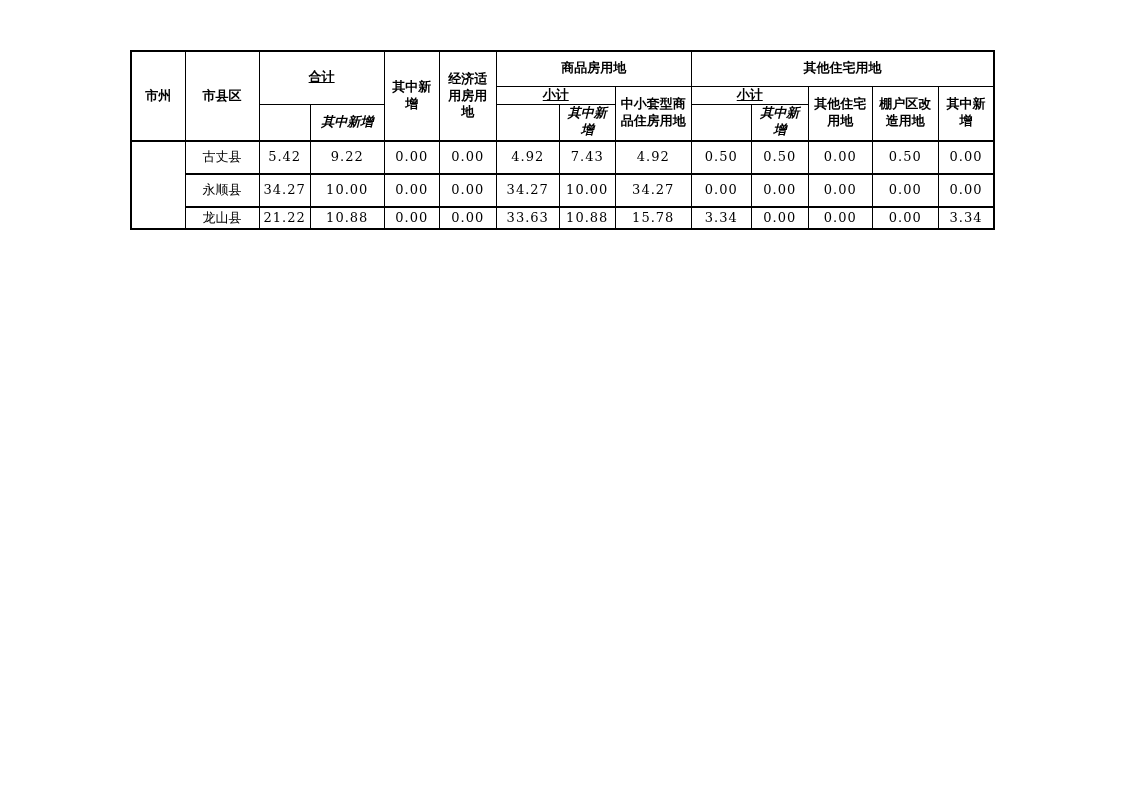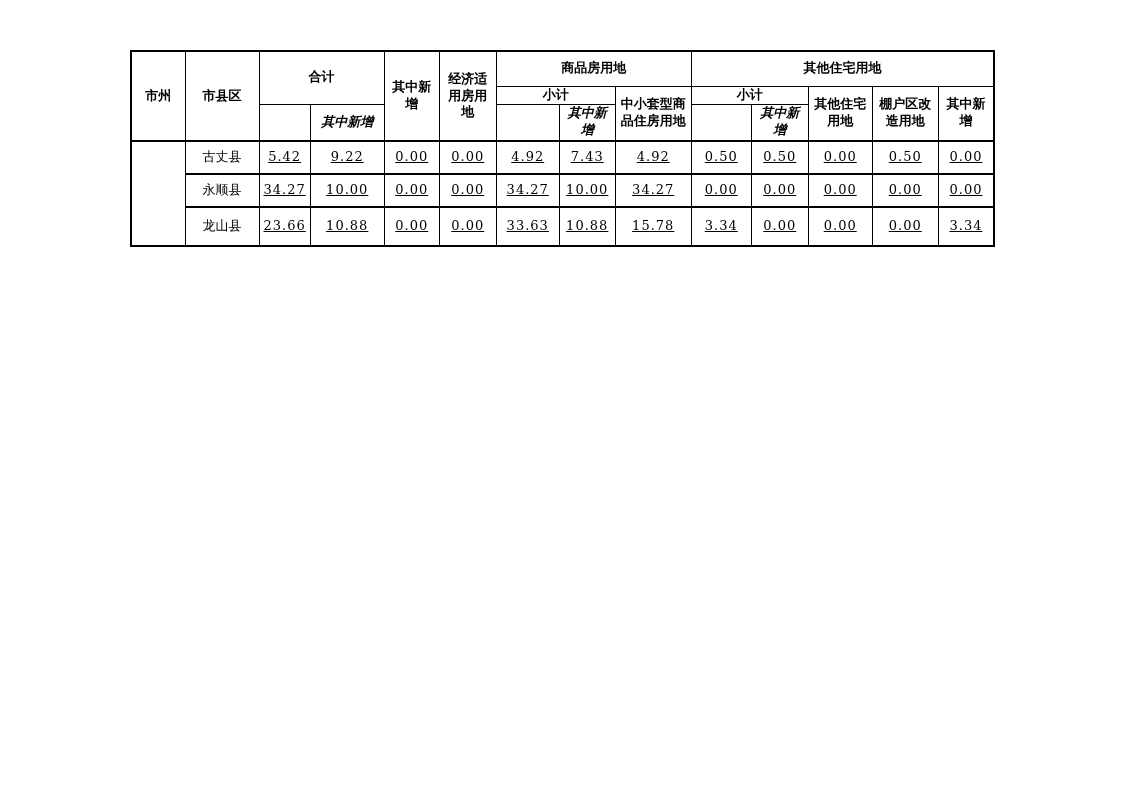--- a/index.html
+++ b/index.html
@@ -38,27 +38,27 @@
   table.report th {
     font-weight: bold;
   }
   table.report td {
     font-weight: normal;
   }
   tr.hr1 { height: 35px; }
   tr.hr2 { height: 18px; }
   tr.hr3 { height: 37px; font-style: italic; }
   tr.dr  { height: 33px; }
-  tr.dr-last { height: 39px; }
+  tr.dr-last { height: 22px; }
   
   tr.dr > td, tr.dr-last > td { border-top-width: 2px; }
   
-  .no-bottom { border-bottom-style: none; }
+  .no-bottom { border-bottom-style: none; text-decoration: underline; }
   .no-top    { border-top-style: none; }
-  td.num { letter-spacing: 1px; text-decoration: underline; }
+  td.num { letter-spacing: 1px; }
 </style>
 </head>
 <body>
 
 <div class="sheet">
   <table class="report">
     <colgroup>
       <col style="width:54px">
         <col style="width:74px">
         <col style="width:50px">
@@ -132,21 +132,21 @@
         <td class="num">34.27</td>
         <td class="num">0.00</td>
         <td class="num">0.00</td>
         <td class="num">0.00</td>
         <td class="num">0.00</td>
         <td class="num">0.00</td>
       </tr>
 
       <tr class="dr-last">
         <td>龙山县</td>
-        <td class="num">23.66</td>
+        <td class="num">21.22</td>
         <td class="num">10.88</td>
         <td class="num">0.00</td>
         <td class="num">0.00</td>
         <td class="num">33.63</td>
         <td class="num">10.88</td>
         <td class="num">15.78</td>
         <td class="num">3.34</td>
         <td class="num">0.00</td>
         <td class="num">0.00</td>
         <td class="num">0.00</td>

